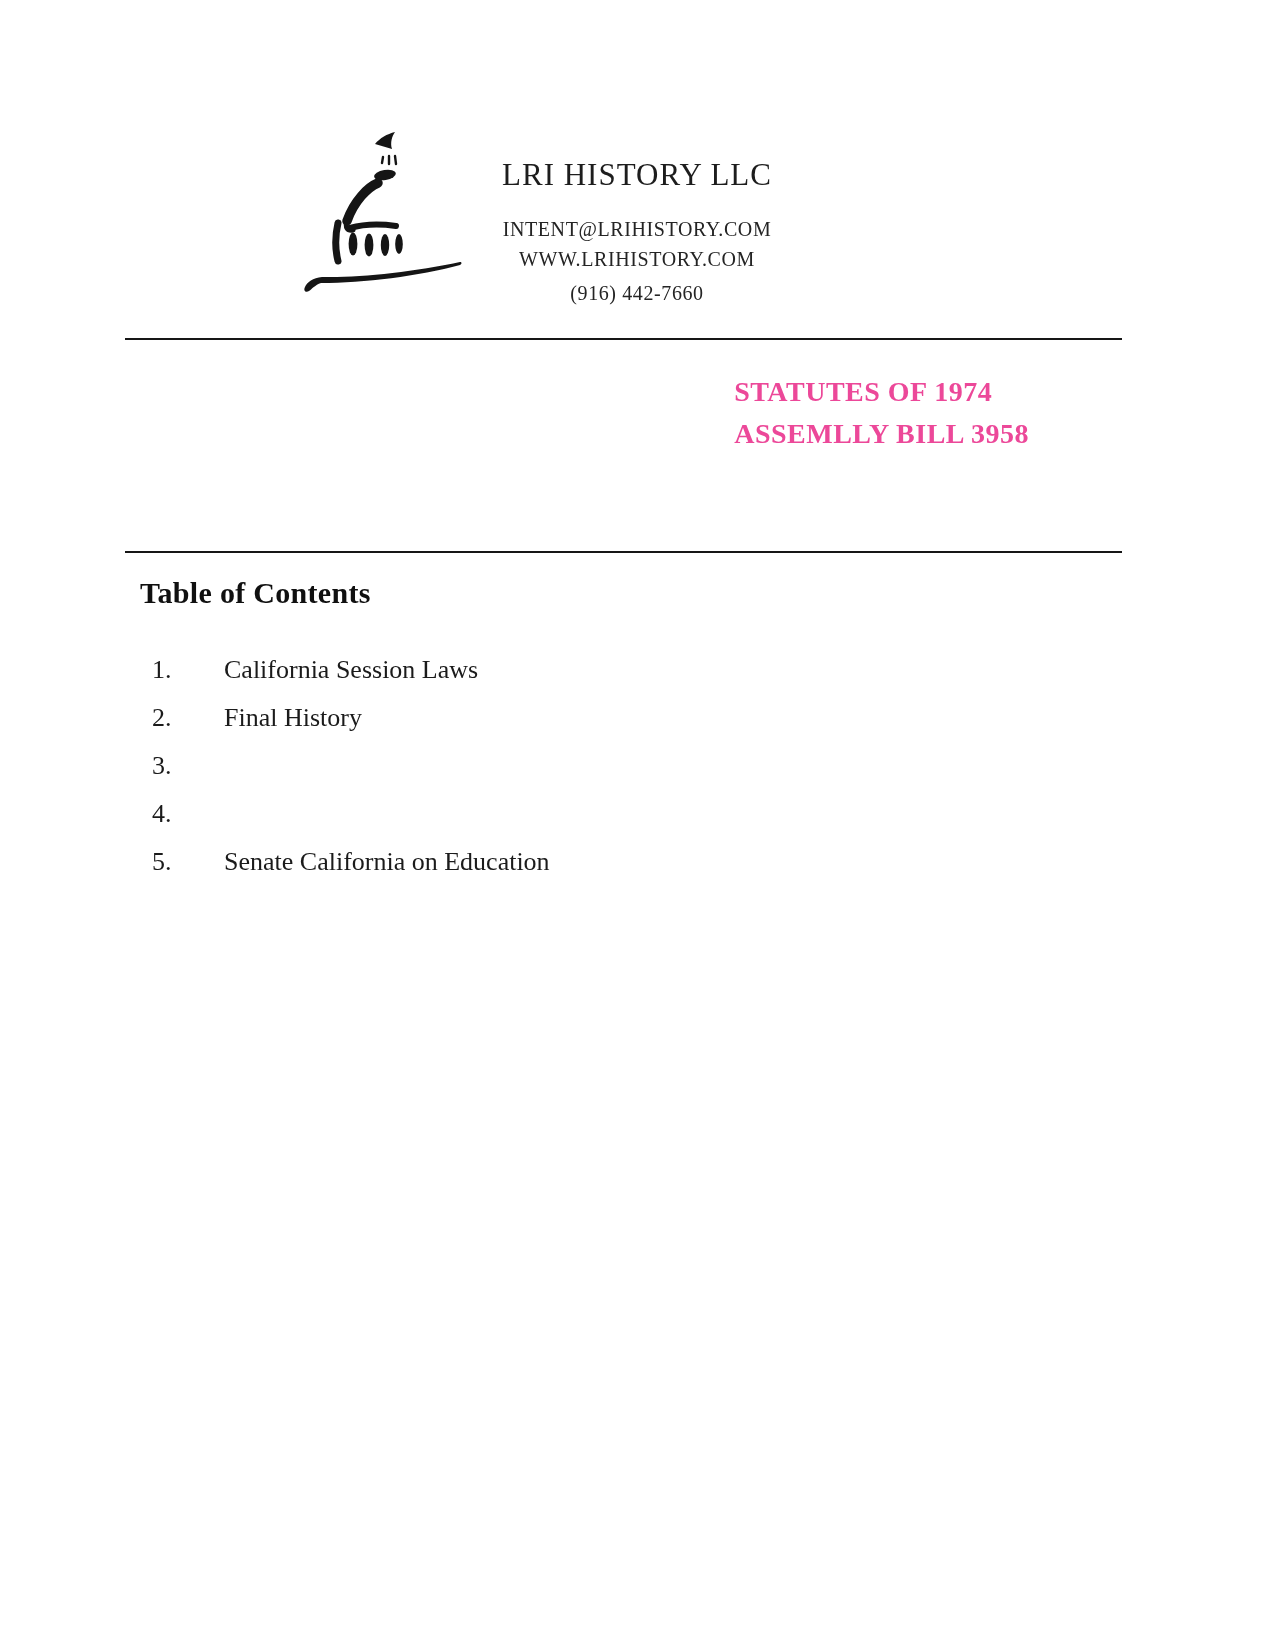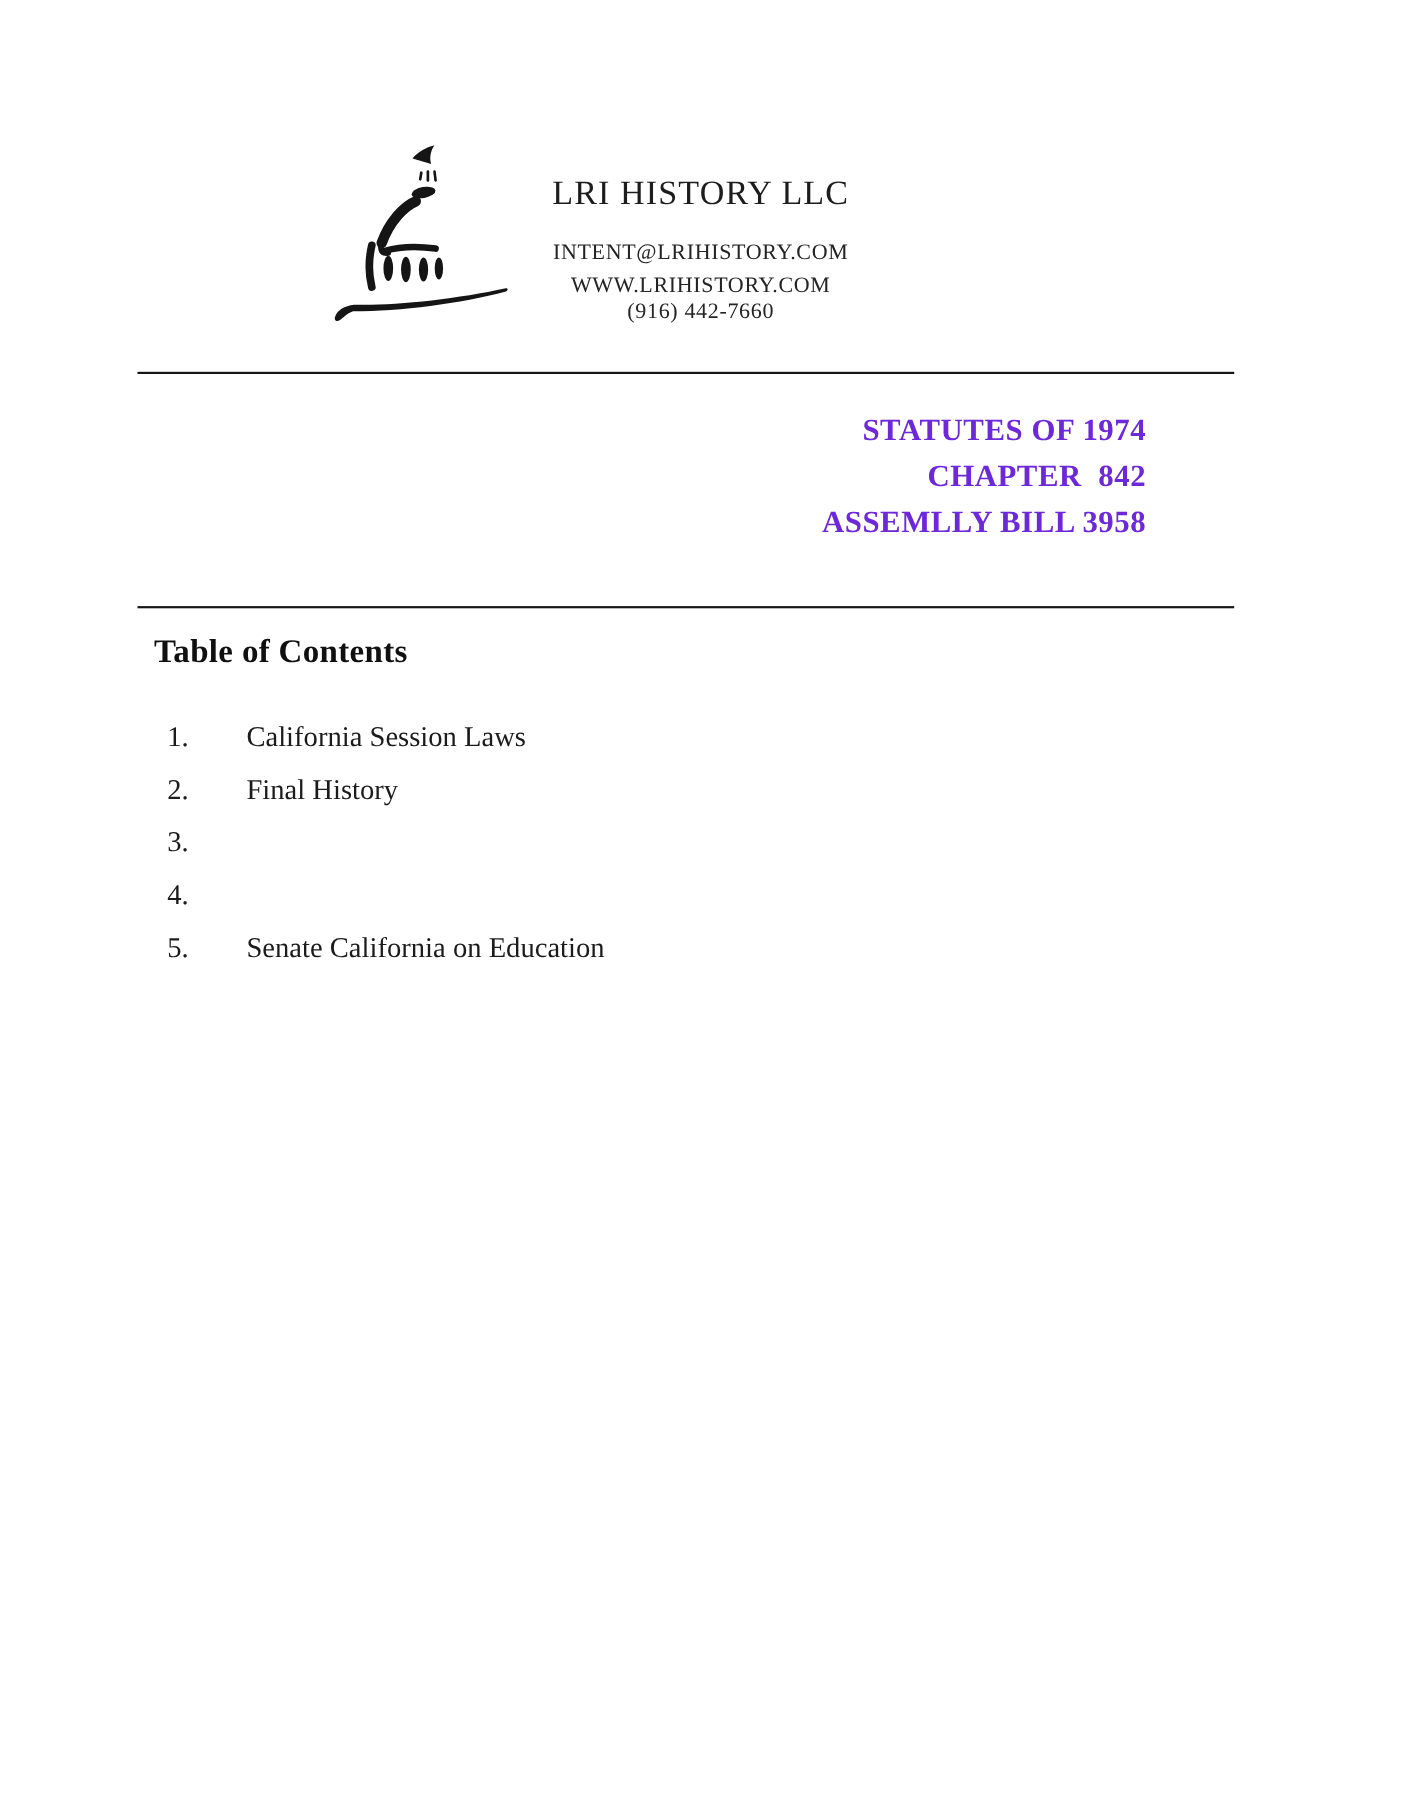--- a/index.html
+++ b/index.html
@@ -40,41 +40,40 @@
   }
   .contact-line {
     font-size: 20px;
     line-height: 24px;
     letter-spacing: 0.6px;
     color: #242424;
     white-space: nowrap;
   }
   .contact-email   { margin-top: 24px; }
   .contact-website { margin-top: 6px; }
-  .contact-phone   { margin-top: 0; }
+  .contact-phone   { margin-top: 10px; }
 
   
   .rule {
     position: absolute;
     left: 125px;
     width: 997px;
     height: 2px;
     background: #161616;
   }
   .rule-top    { top: 338px; }
   .rule-bottom { top: 551px; }
 
   
   .statutes {
     position: absolute;
     top: 371px;
-    right: 234px;
-    text-align: right;
+    right: 247px;
     font-weight: bold;
-    color: #6d28d9;
+    color: #ec4899;
     font-size: 28px;
     line-height: 42px;
     letter-spacing: 0.5px;
   }
   .statute-line { white-space: pre; }
 
   
   .toc-heading {
     position: absolute;
     left: 140px;
@@ -152,21 +151,20 @@
       <div class="contact-line contact-website">WWW.LRIHISTORY.COM</div>
       <div class="contact-line contact-phone">(916) 442-7660</div>
     </div>
   </div>
 
   <div class="rule rule-top"></div>
   <div class="rule rule-bottom"></div>
 
   <div class="statutes">
     <div class="statute-line">STATUTES OF 1974</div>
-    <div class="statute-line">CHAPTER  842</div>
     <div class="statute-line">ASSEMLLY BILL 3958</div>
   </div>
 
   <div class="toc-heading">Table of Contents</div>
 
   <div class="toc-list">
     <div class="toc-item">
       <span class="toc-num">1.</span>
       <span class="toc-label">California Session Laws</span>
     </div>

